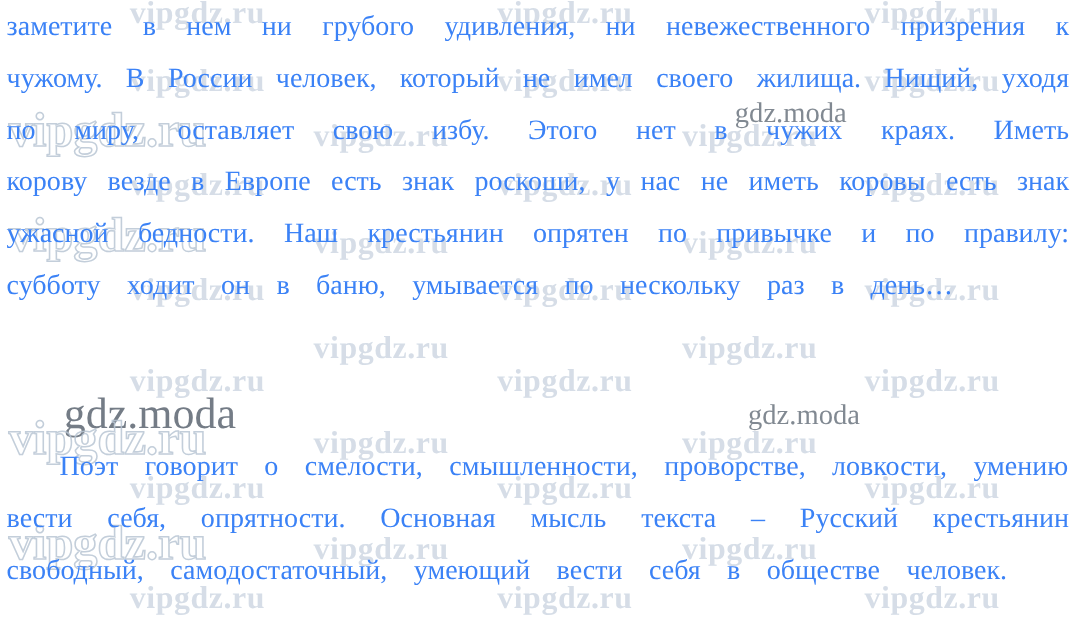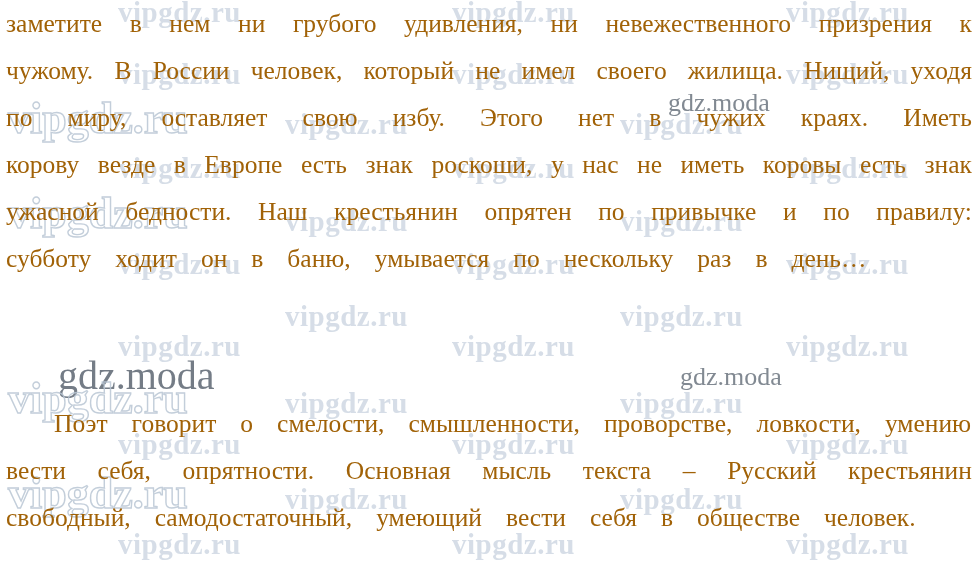--- a/index.html
+++ b/index.html
@@ -59,21 +59,21 @@
   .doc {
     position: absolute;
     inset: 0;
     z-index: 5;
     padding: 0;
   }
   .para {
     position: absolute;
     left: 0;
     width: 978px;
-    color: #a16207;
+    color: #3b82f6;
     font-size: 25.5px;
     line-height: 47px;
   }
   .line {
     display: flex;
     padding: 0 6px 0 6px;
     height: 47px;
     align-items: center;
     white-space: nowrap;
   }

